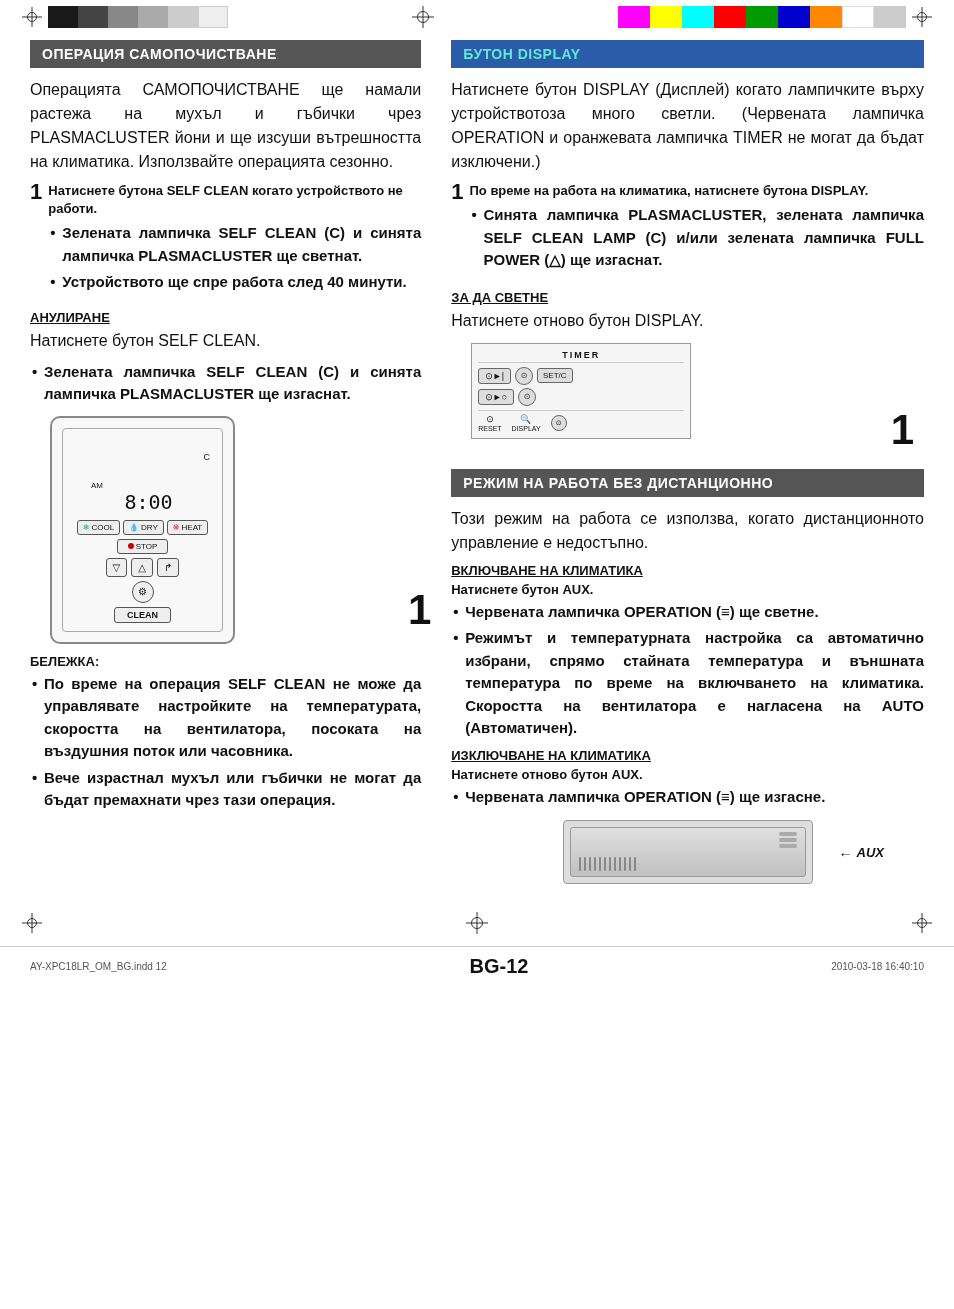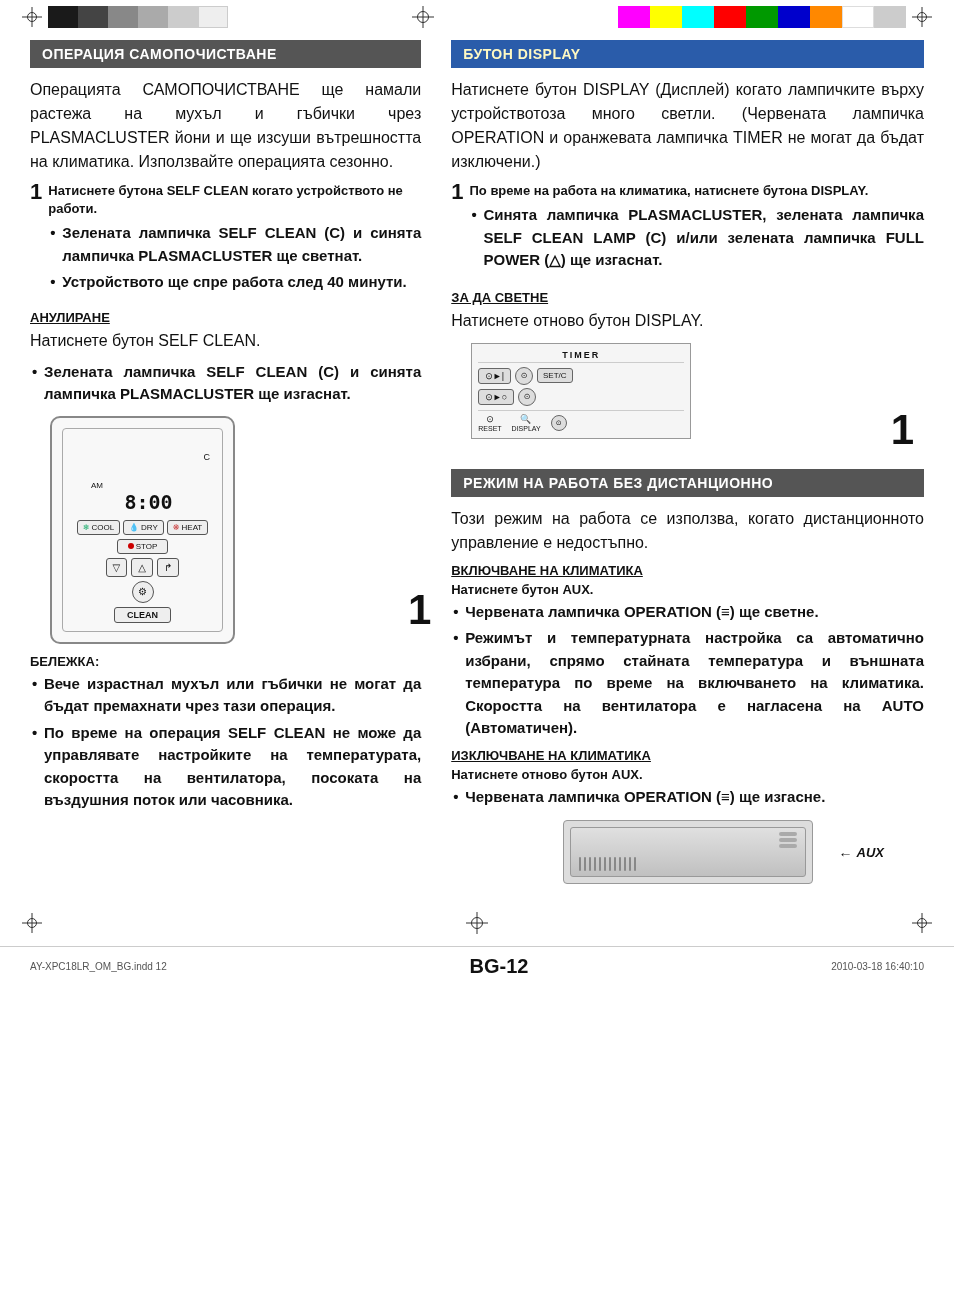--- a/index.html
+++ b/index.html
@@ -38,21 +38,21 @@
       color: #fff;
       font-weight: bold;
       font-size: 14px;
       padding: 6px 12px;
       margin-bottom: 10px;
       letter-spacing: 0.5px;
     }
 
     .section-header-blue {
       background: #2a5caa;
-      color: #fef9c3;
+      color: #5eead4;
       font-weight: bold;
       font-size: 14px;
       padding: 6px 12px;
       margin-bottom: 10px;
       letter-spacing: 0.5px;
     }
 
     
     .body-text {
       font-size: 16px;
@@ -227,21 +227,21 @@
     <div style="position:relative; margin: 10px 0 10px 20px;">
       <div style="border:2px solid #888; border-radius:10px; width:185px; padding:10px; background:#f8f8f8;">
         <div style="border:1px solid #aaa; border-radius:4px; padding:8px;">
 
           <div style="text-align:center; font-size:10px; margin-bottom:4px; min-height:40px; display:flex; flex-direction:column; align-items:center; justify-content:center;">
             <div style="font-size:9px; text-align:right; width:100%; padding-right:4px;">C</div>
           </div>
 
           <div style="text-align:center; margin-bottom:6px;">
             <span style="font-size:8px; display:block; text-align:left; padding-left:20px;">AM</span>
-            <span style="font-size:20px; font-weight:bold; font-family:monospace;margin-left:12px;">8:00</span>
+            <span style="font-size:20px; font-weight:normal; font-family:monospace;margin-left:12px;">8:00</span>
           </div>
 
           <div style="display:flex; justify-content:center; gap:3px; margin-bottom:4px;">
             <div style="border:1px solid #555; border-radius:3px; padding:2px 5px; font-size:8px; background:#eee; display:flex; align-items:center; gap:2px;">
               <span style="color:#1a6;">❄</span>
                 <span>COOL</span>
             </div>
             <div style="border:1px solid #555; border-radius:3px; padding:2px 5px; font-size:8px; background:#eee; display:flex; align-items:center; gap:2px;">
               <span style="color:#4a4;">💧</span>
                 <span>DRY</span>
@@ -273,22 +273,22 @@
             <div style="border:1px solid #555; border-radius:3px; padding:2px 12px; font-size:9px; background:#eee; font-weight:bold;">CLEAN</div>
           </div>
         </div>
       </div>
       <div style="position:absolute; right:-10px; bottom:10px; font-size:42px; font-weight:bold; color:#111;">1</div>
     </div>
 
     <div class="note-section">
       <div class="note-heading">БЕЛЕЖКА:</div>
       <ul class="bullet-list">
+        <li>По време на операция SELF CLEAN не може да управлявате настройките на температурата, скоростта на вентилатора, посоката на въздушния поток или часовника.</li>
         <li>Вече израстнал мухъл или гъбички не могат да бъдат премахнати чрез тази операция.</li>
-        <li>По време на операция SELF CLEAN не може да управлявате настройките на температурата, скоростта на вентилатора, посоката на въздушния поток или часовника.</li>
       </ul>
     </div>
   </div>
 
   <div class="right-col">
 
     <div class="section-header-blue">БУТОН DISPLAY</div>
 
     <p class="body-text">Натиснете бутон DISPLAY (Дисплей) когато лампичките върху устройствотоза много светли. (Червената лампичка OPERATION и оранжевата лампичка TIMER не могат да бъдат изключени.)</p>
 

